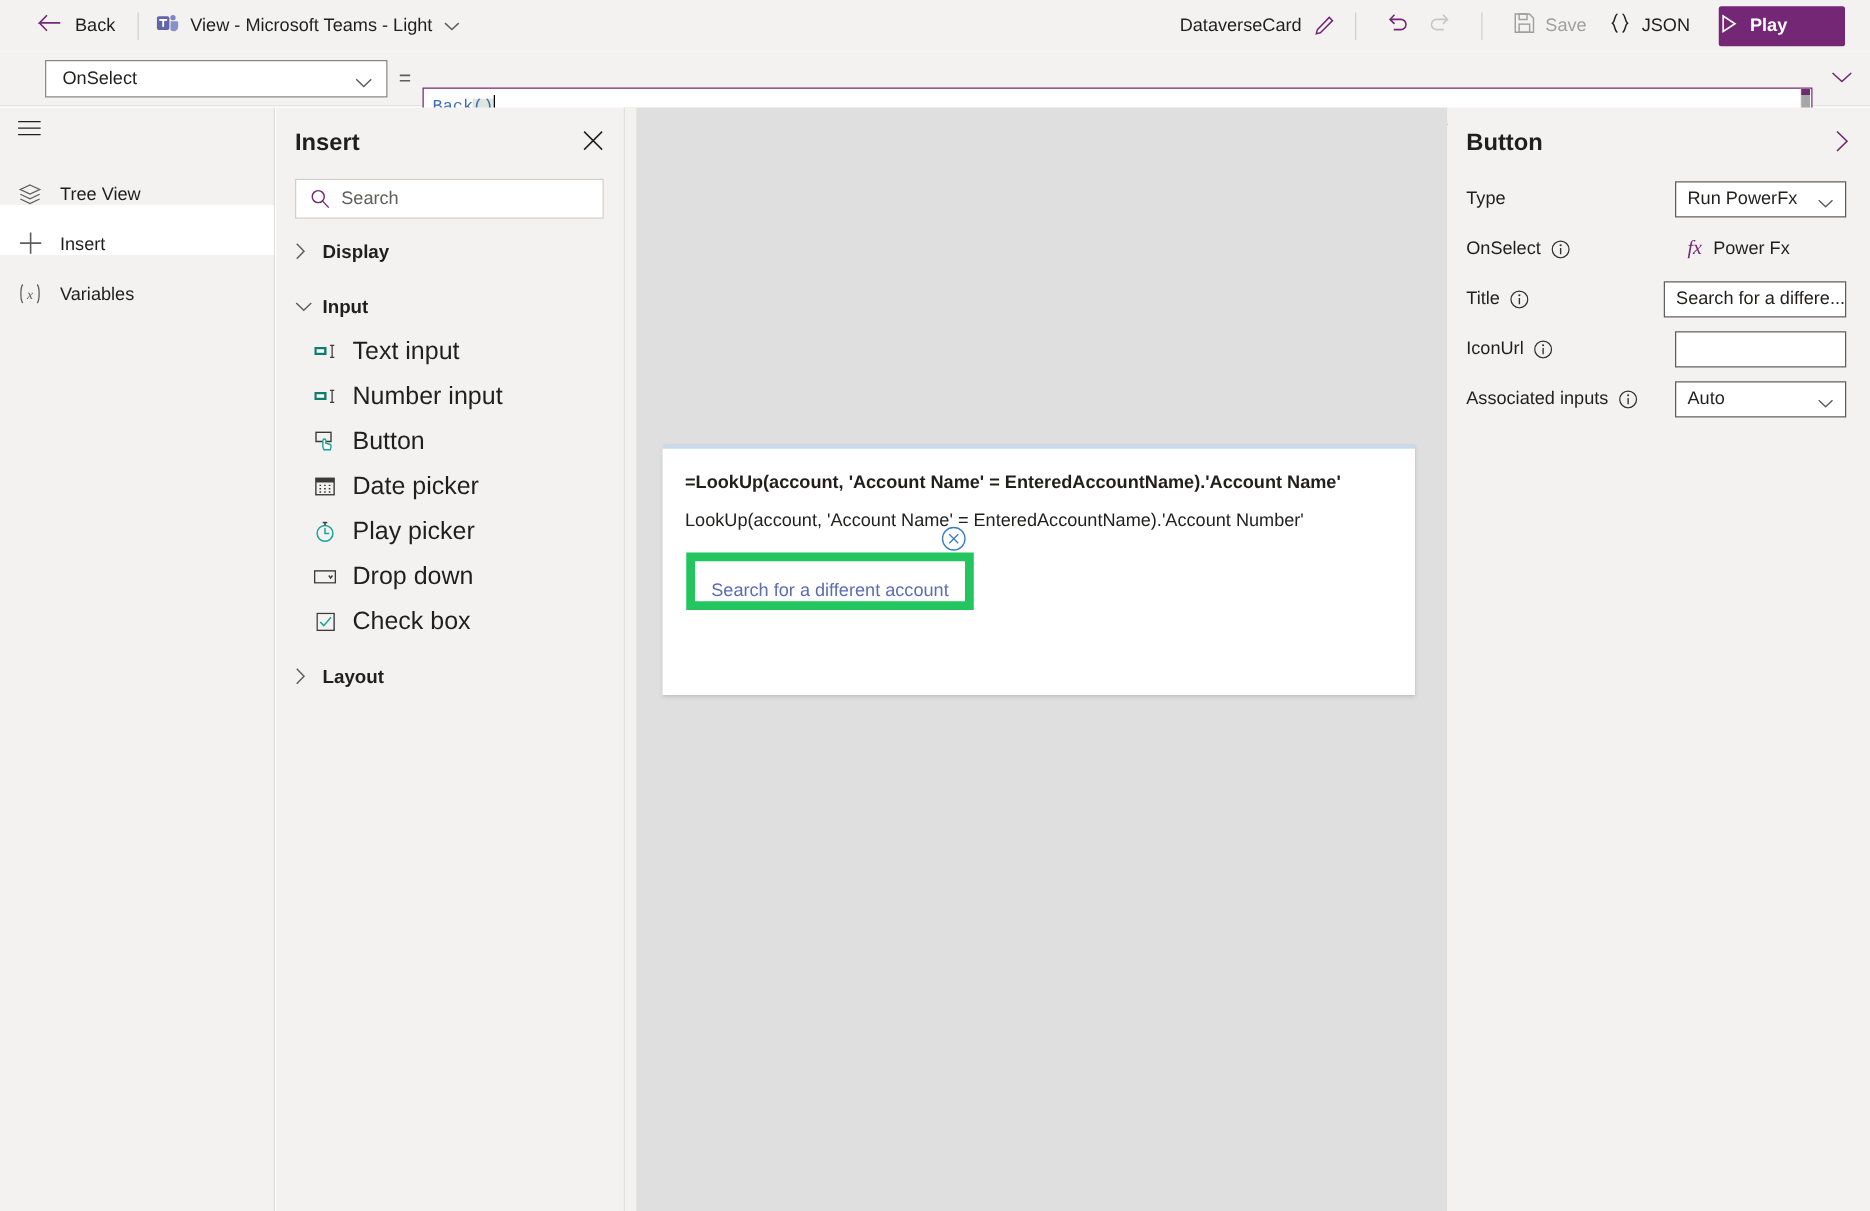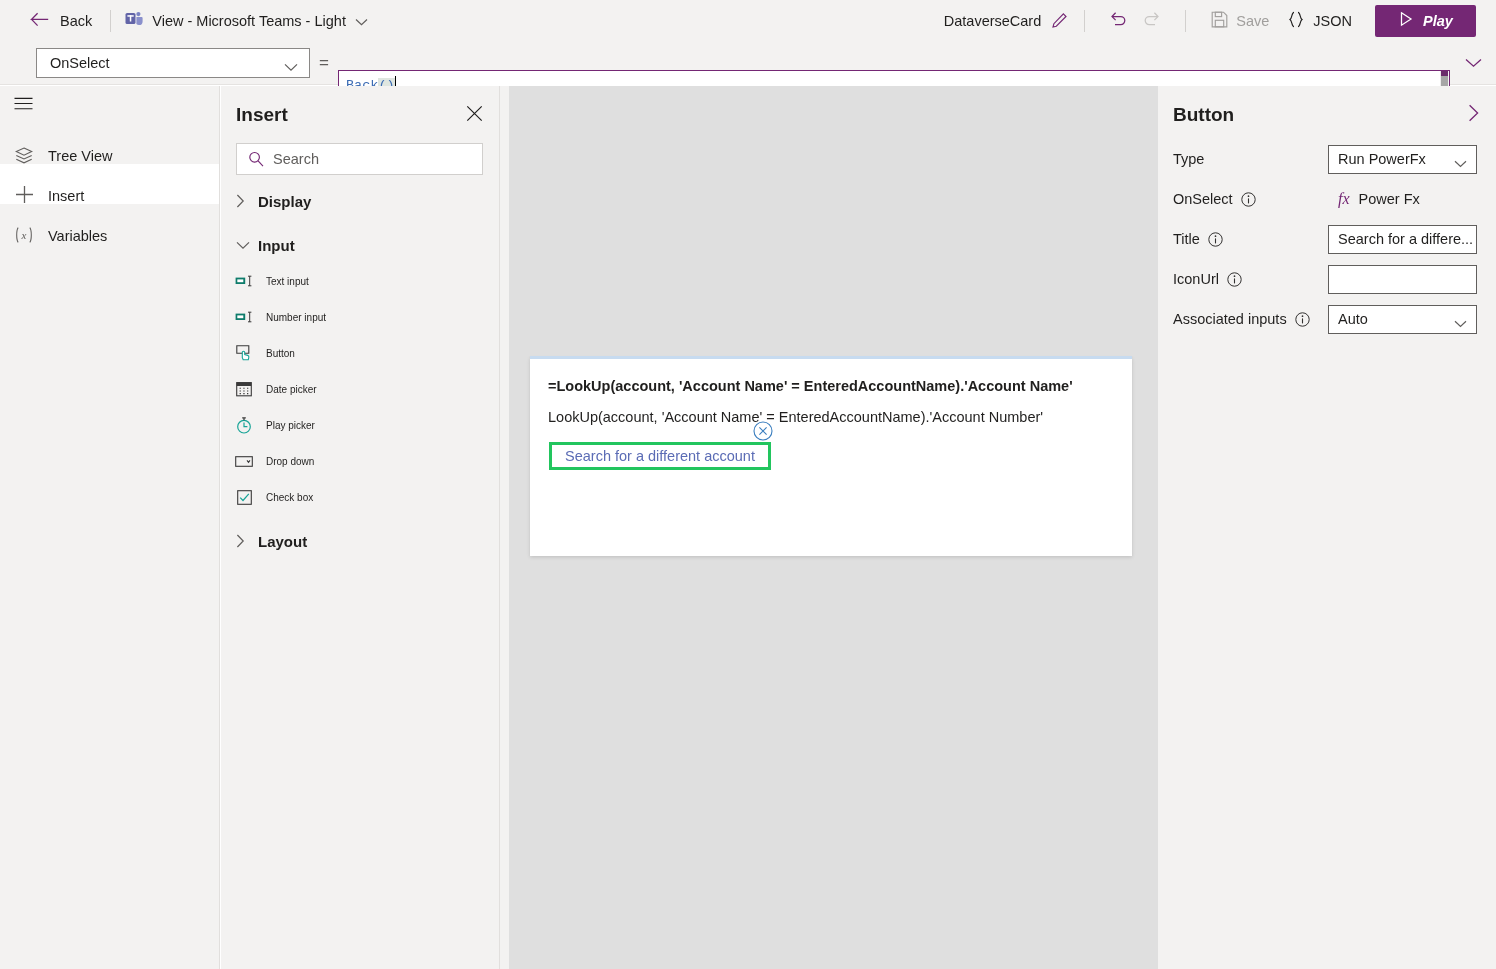--- a/index.html
+++ b/index.html
@@ -48,25 +48,25 @@
     height: 32px; padding: 0 7px; cursor: pointer;
   }
   .icon-btn.disabled { cursor: default; }
   .txt-btn {
     display: flex; align-items: center; gap: 8px;
     height: 32px; padding: 0 9px; cursor: pointer;
     font-size: 14.5px; color: #201f1e;
   }
   .txt-btn.disabled { color: #a19f9d; }
   .play-btn {
-    display: flex; align-items: center; justify-content: center; gap: 9px;
+    display: flex; align-items: center; gap: 9px;
     width: 101px; height: 32px; margin: 0 20px 0 14px;
     background: #742774; color: #ffffff;
     font-size: 14.5px; font-weight: bold;
-    border-radius: 2px; cursor: pointer; font-style: italic;
+    border-radius: 2px; cursor: pointer;
   }
 
   
   #fxbar {
     position: absolute; left: 0; top: 41px; width: 1496px; height: 44px;
     background: #f3f2f1;
     display: flex; align-items: center;
     border-bottom: 1px solid #e5e3e1;
   }
   .prop-select {
@@ -167,22 +167,22 @@
   .search-ph { font-size: 14.5px; color: #605e5c; }
   .group-head {
     display: flex; align-items: center;
     height: 36px; margin-top: 8px; padding-left: 15px;
     cursor: pointer;
     font-size: 15px; font-weight: bold; color: #201f1e;
   }
   .group-chev { width: 22px; display:flex; align-items:center; }
   .ctrl-item {
     display: flex; align-items: center;
-    height: 36px; padding-left: 14px; cursor: pointer;
-    font-size: 10px; color: #201f1e;
+    height: 36px; padding-left: 30px; cursor: pointer;
+    font-size: 20px; color: #201f1e;
   }
   .ctrl-ico {
     width: 18px; margin-right: 13px;
     display: flex; align-items: center; justify-content: center;
   }
 
   
   #canvas {
     position: absolute; left: 500px; top: 86px; right: 338px; bottom: 0;
     background: #dfdfdf;
@@ -203,23 +203,23 @@
     font-size: 14.5px; font-weight: bold; color: #201f1e;
     white-space: nowrap;
   }
   .card-line-2 {
     position: absolute; left: 18px; top: 50px;
     font-size: 14.5px; color: #201f1e;
     white-space: nowrap;
   }
   .card-btn {
     position: absolute; left: 19px; top: 83px;
-    height: 28px; padding: 0 13px;
-    display: flex; align-items: center;
-    border: 3px solid #22c55e;
+    height: 28px; padding: 16px 13px;
+    display: flex; align-items: flex-start;
+    border: 7px solid #22c55e;
     color: #5b6cb5; background: #ffffff;
     font-size: 14.5px; cursor: pointer;
   }
   .card-remove {
     position: absolute; left: 223px; top: 62px;
     width: 20px; height: 20px; cursor: pointer;
   }
 
   
   #proppanel {
@@ -243,21 +243,21 @@
     font-size: 14.5px; color: #201f1e;
     position: relative;
   }
   .tab.active { font-weight: bold; }
   .tab.active::after {
     content: ''; position: absolute; left: 0; right: 0; bottom: 0;
     height: 2px; background: #742774;
   }
   .prop-row {
     display: flex; align-items: center;
-    height: 40px; padding: 0 19px 0 15px;
+    height: 40px; padding: 0 19px 0 15px; gap: 12px;
   }
   .prop-label {
     display: flex; align-items: center; gap: 8px;
     width: 155px;
     font-size: 14.5px; color: #201f1e;
   }
   .info-ico { display: flex; cursor: pointer; }
   .prop-ctrl { flex: 1; display: flex; align-items: center; }
   .pc-select {
     position: relative;

